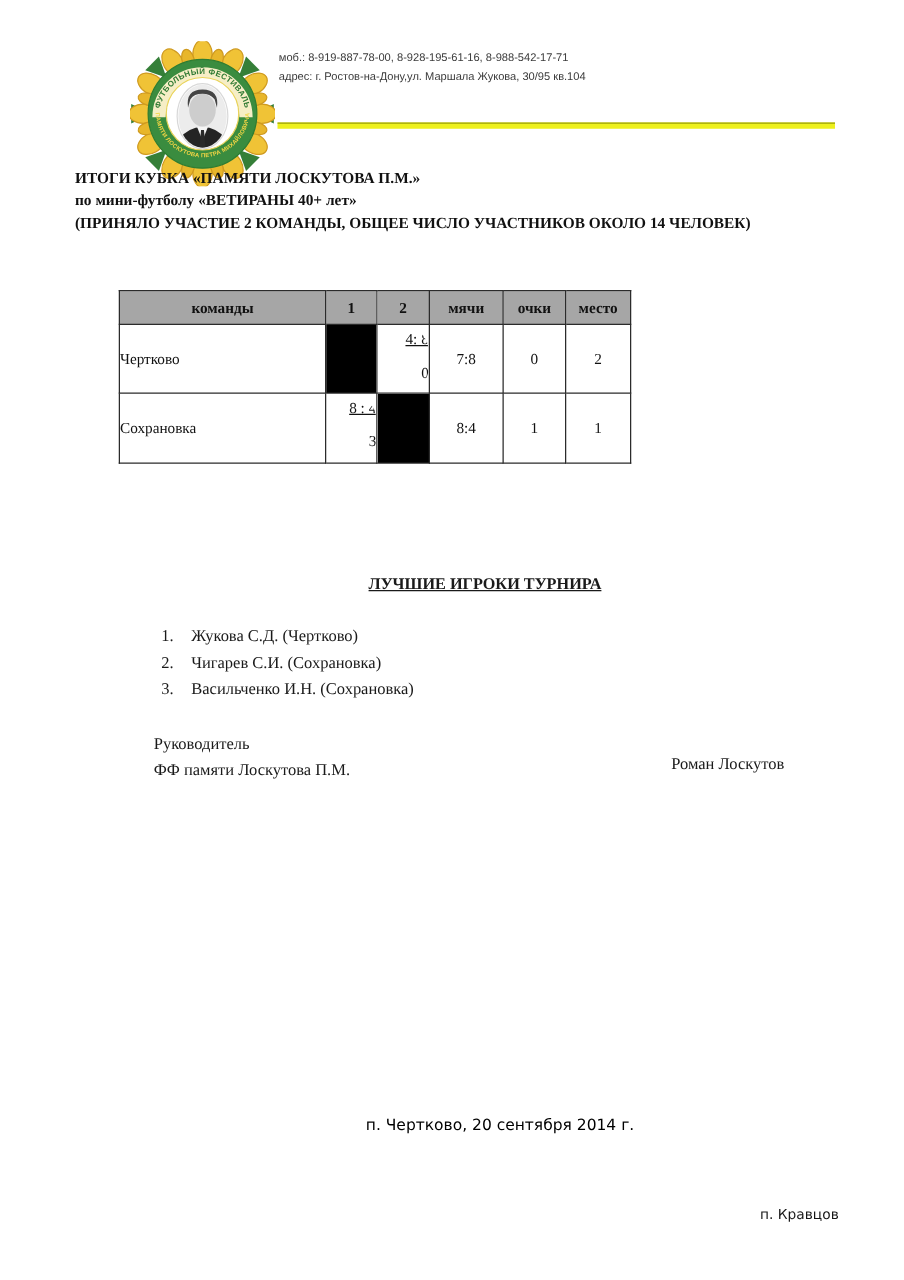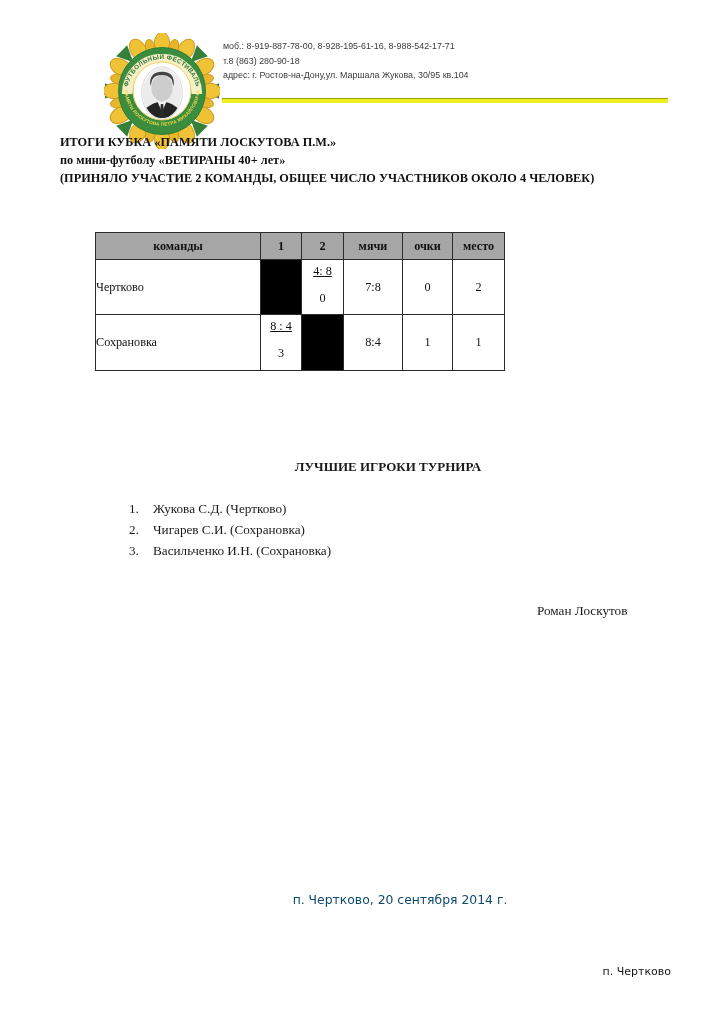--- a/index.html
+++ b/index.html
@@ -28,42 +28,42 @@
     font-size:12.2px;color:#111;
   }
   .rtable th,.rtable td{border:1px solid #2b2b2b;padding:0;overflow:hidden;}
   .rtable thead tr{height:27px;}
   .rtable tbody tr.r1{height:55px;}
   .rtable tbody tr.r2{height:56px;}
   .rtable th{font-weight:bold;text-align:center;}
   .cell-team{text-align:left;padding-left:4px;vertical-align:middle;}
   .cell-center{text-align:center;vertical-align:middle;}
   .cell-black{background:#000;}
-  .cell-score{text-align:center;vertical-align:top;}
+  .cell-score{text-align:right;vertical-align:top;border-radius:21px;}
   .sc-top{display:block;margin-top:4px;text-decoration:underline;}
   .sc-bot{display:block;margin-top:12px;}
   
   .standings{position:absolute;left:103px;top:406px;font-weight:bold;font-size:12.6px;line-height:20.5px;}
   .standings .team{text-decoration:underline;}
   
   .bp-heading{
     position:absolute;left:60px;top:459px;width:656px;text-align:center;
     font-weight:bold;font-size:13px;
   }
-  .bp-heading span{}
+  .bp-heading span{text-decoration:underline;}
   .bp-list{position:absolute;left:129px;top:498px;font-size:13.2px;line-height:21px;}
   .bp-item{display:flex;}
   .bp-num{width:24px;}
   
   .sig{position:absolute;left:123px;top:585px;font-size:13.2px;line-height:20.5px;}
   .sig-name{position:absolute;left:537px;top:603px;font-size:13.2px;}
   
   .date-line{
     position:absolute;left:77px;top:892px;width:646px;text-align:center;
-    font-family:"DejaVu Sans",sans-serif;font-size:12.4px;color:#0c4a6e;
+    font-family:"DejaVu Sans",sans-serif;font-size:12.4px;color:#000000;
   }
   .page-marker{
     position:absolute;right:52px;top:965px;
     font-family:"DejaVu Sans",sans-serif;font-size:11px;color:#161616;
   }
 </style>
 </head>
 <body>
 
 <div class="page">
@@ -129,30 +129,29 @@
         <path d="M 48,55 Q 46,40 60,40 Q 74,40 72,55 L 70,48 Q 66,43.5 60,43.5 Q 53,43.5 50,48 Z" fill="#454545"></path>
         <path d="M 33,93 Q 43,71 60,71 Q 77,71 87,93 Z" fill="#242424"></path>
         <polygon points="55.5,71 64.5,71 60,82" fill="#f5f5f5"></polygon>
         <polygon points="58.8,73.5 61.2,73.5 62.5,89 57.5,89" fill="#2a2a2a"></polygon>
       </g>
     </g>
   </svg>
 
   <div class="contact">
     <div>моб.: 8-919-887-78-00, 8-928-195-61-16, 8-988-542-17-71</div>
-    <div>т.8 (863) 280-90-18</div>
     <div>адрес: г. Ростов-на-Дону,ул. Маршала Жукова, 30/95 кв.104</div>
   </div>
 
   <div class="divider" style="background:#edf01c;"></div>
 
   <div class="doc-title">
     <div>ИТОГИ КУБКА «ПАМЯТИ ЛОСКУТОВА П.М.»</div>
     <div>по мини-футболу «ВЕТИРАНЫ 40+ лет»</div>
-    <div>(ПРИНЯЛО УЧАСТИЕ 2 КОМАНДЫ, ОБЩЕЕ ЧИСЛО УЧАСТНИКОВ ОКОЛО 4 ЧЕЛОВЕК)</div>
+    <div>(ПРИНЯЛО УЧАСТИЕ 2 КОМАНДЫ, ОБЩЕЕ ЧИСЛО УЧАСТНИКОВ ОКОЛО 14 ЧЕЛОВЕК)</div>
   </div>
 
   <table class="rtable">
     <colgroup>
       <col style="width:165px">
         <col style="width:41px">
         <col style="width:42px">
       <col style="width:59px">
         <col style="width:50px">
         <col style="width:52px">
@@ -205,18 +204,22 @@
     <div class="bp-item">
       <span class="bp-num">2.</span>
       <span>Чигарев С.И. (Сохрановка)</span>
     </div>
     <div class="bp-item">
       <span class="bp-num">3.</span>
       <span>Васильченко И.Н. (Сохрановка)</span>
     </div>
   </div>
 
+  <div class="sig">
+    <div>Руководитель</div>
+    <div>ФФ памяти Лоскутова П.М.</div>
+  </div>
   <div class="sig-name">Роман Лоскутов</div>
 
   <div class="date-line">п. Чертково, 20 сентября 2014 г.</div>
-  <div class="page-marker">п. Чертково</div>
+  <div class="page-marker">п. Кравцов</div>
 
 </div>
 
 </body></html>

